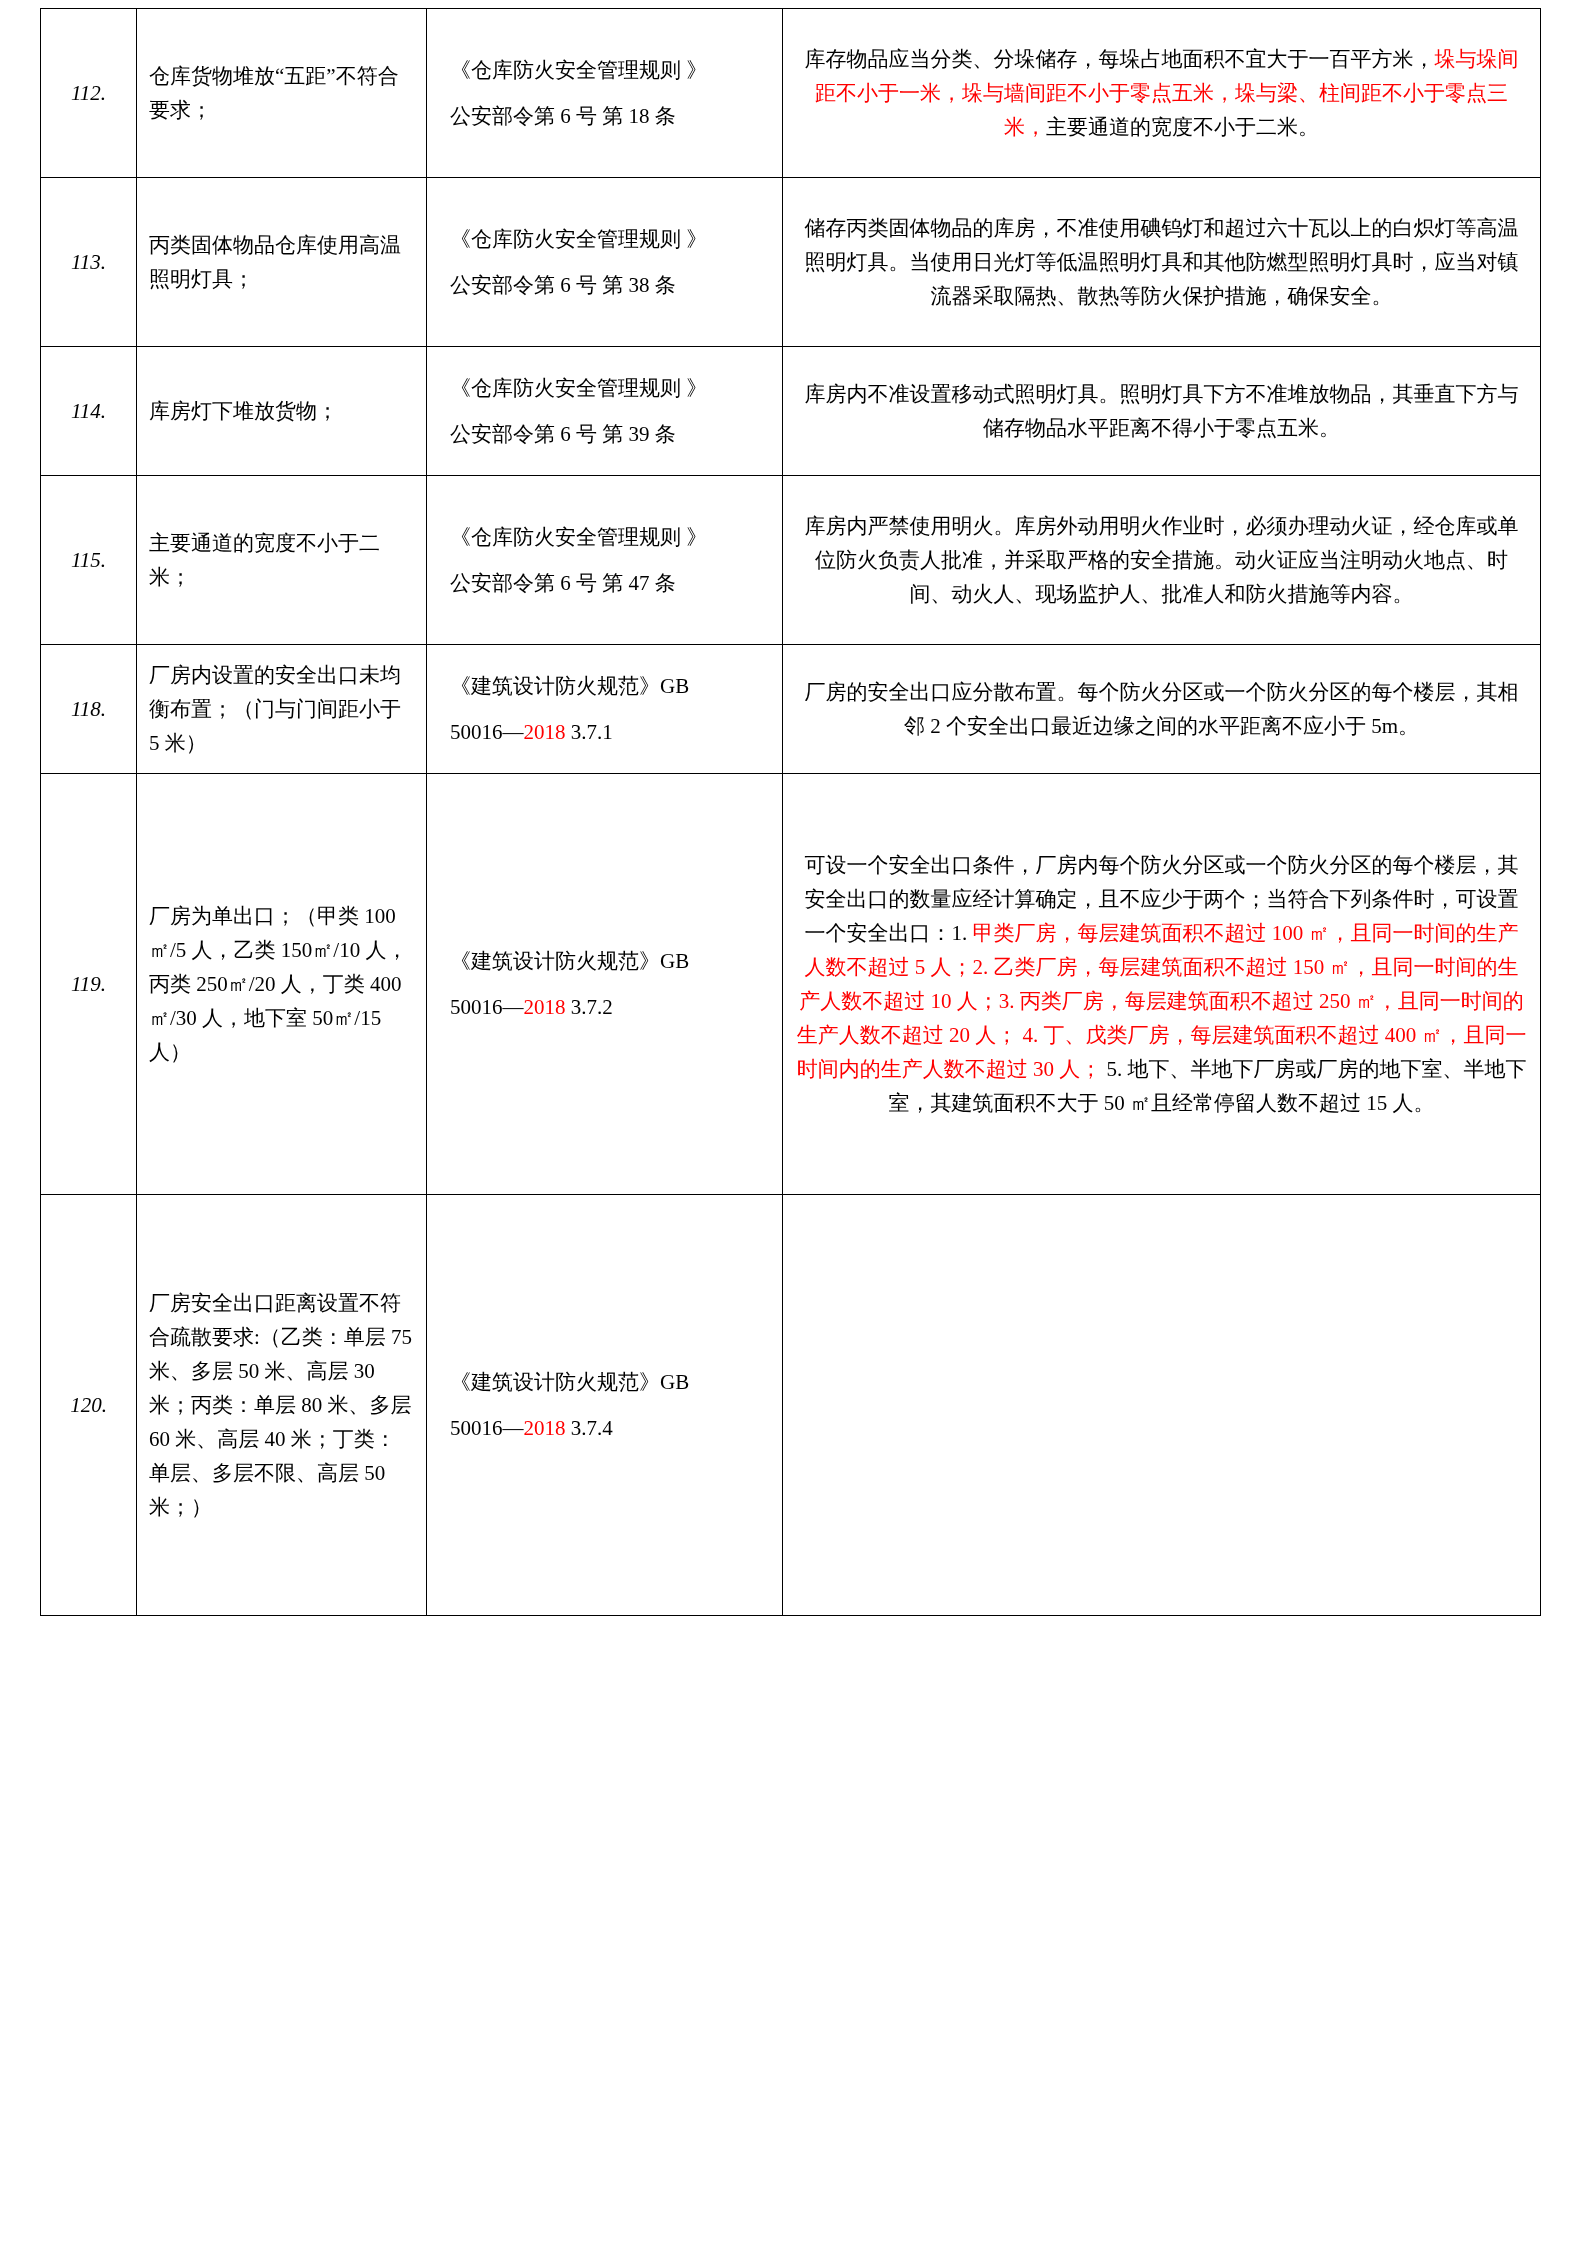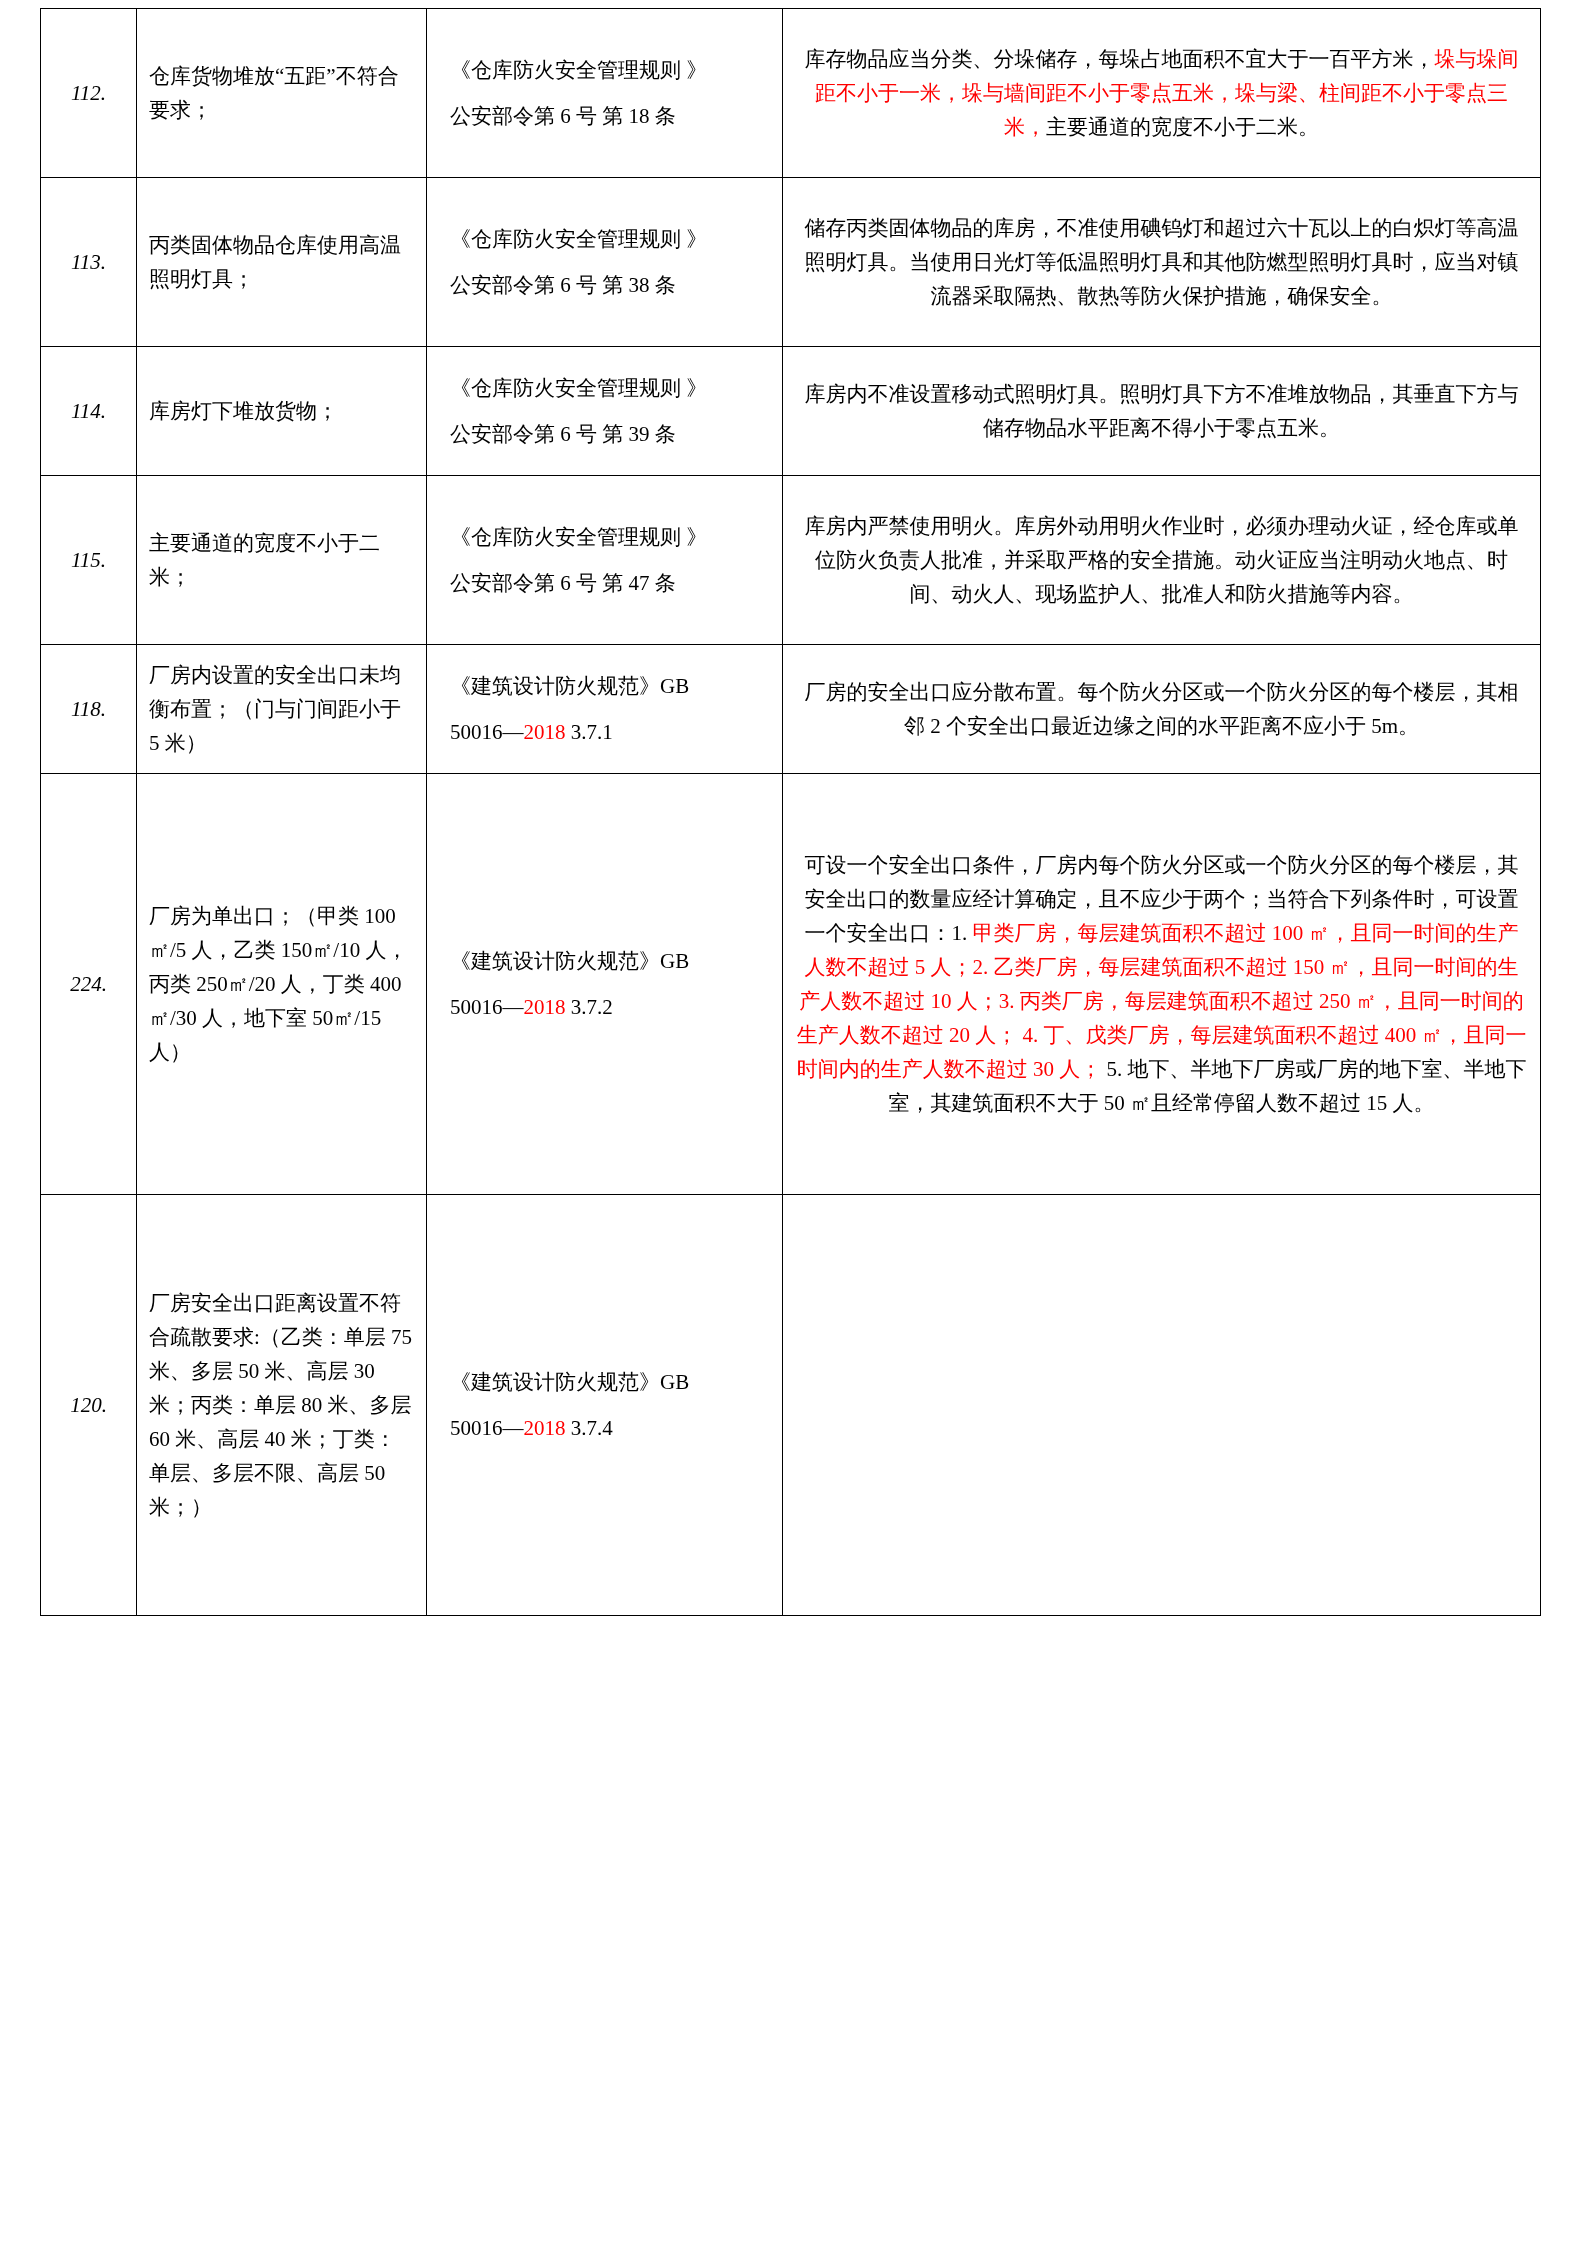--- a/index.html
+++ b/index.html
@@ -131,21 +131,21 @@
         <td class="num">118.</td>
         <td class="item">厂房内设置的安全出口未均衡布置；（门与门间距小于 5 米）</td>
         <td class="ref">
           <p class="ref-line">《建筑设计防火规范》GB</p>
           <p class="ref-line">50016—<span class="red">2018</span>      3.7.1</p>
         </td>
         <td class="desc justify"><span>厂房的安全出口应分散布置。每个防火分区或一个防火分区的每个楼层，其相邻 2 个安全出口最近边缘之间的水平距离不应小于 5m。</span></td>
       </tr>
 
       <tr class="row-119">
-        <td class="num">224.</td>
+        <td class="num">119.</td>
         <td class="item tall-item">厂房为单出口；（甲类 100㎡/5 人，乙类 150㎡/10 人，丙类 250㎡/20 人，丁类 400㎡/30 人，地下室 50㎡/15 人）</td>
         <td class="ref">
           <p class="ref-line">《建筑设计防火规范》GB</p>
           <p class="ref-line">50016—<span class="red">2018</span>      3.7.2</p>
         </td>
         <td class="desc mid justify"><span>可设一个安全出口条件，厂房内每个防火分区或一个防火分区的每个楼层，其安全出口的数量应经计算确定，且不应少于两个；当符合下列条件时，可设置一个安全出口：1. </span><span class="red">甲类厂房，每层建筑面积不超过 100 ㎡，且同一时间的生产人数不超过 5 人；2. 乙类厂房，每层建筑面积不超过 150 ㎡，且同一时间的生产人数不超过 10 人；3. 丙类厂房，每层建筑面积不超过 250 ㎡，且同一时间的生产人数不超过 20 人； 4. 丁、戊类厂房，每层建筑面积不超过 400 ㎡，且同一时间内的生产人数不超过 30 人；</span><span> 5. 地下、半地下厂房或厂房的地下室、半地下室，其建筑面积不大于 50 ㎡且经常停留人数不超过 15 人。</span></td>
       </tr>
 
       <tr class="row-120">
         <td class="num">120.</td>

